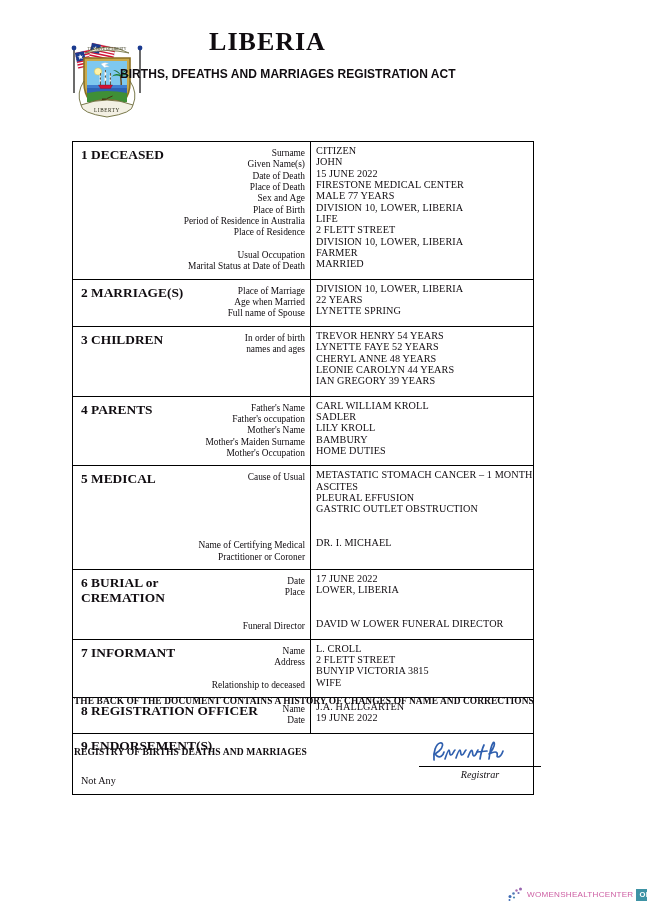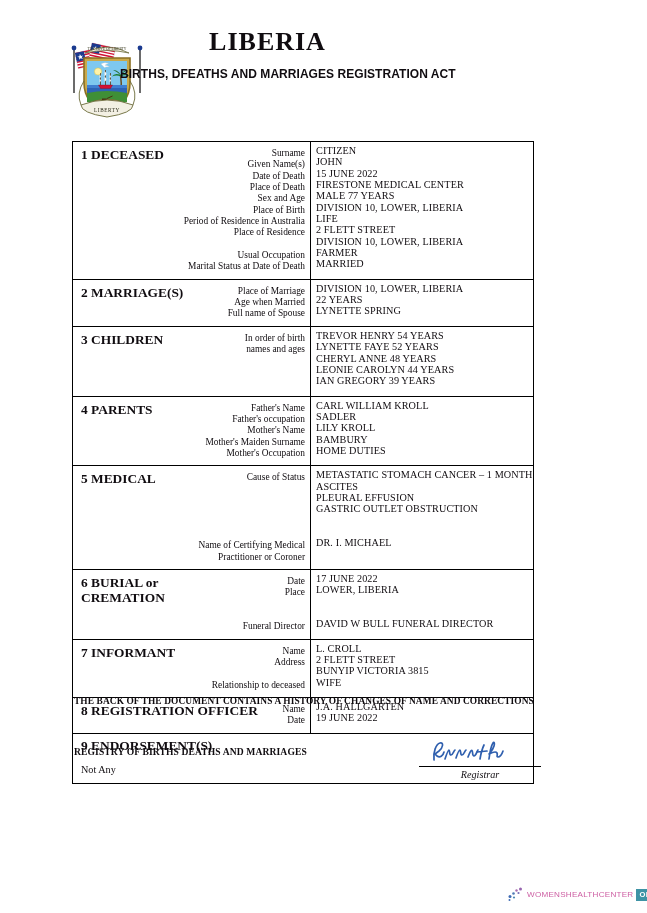--- a/index.html
+++ b/index.html
@@ -131,21 +131,21 @@
     padding: 4px 0 8px 8px;
   }
   .endorse-title {
     font-family: "Liberation Serif", serif;
     font-weight: bold;
     font-size: 13.4px;
     line-height: 1.2;
   }
   .endorse-text {
     font-size: 10.2px;
-    margin-top: 10px;
+    margin-top: 21px;
     font-family: "Liberation Serif", serif;
   }
 
   
   .footer { position: absolute; left: 74px; top: 696px; width: 500px; }
   .f-back {
     font-family: "Liberation Serif", serif;
     font-weight: bold;
     font-size: 9.4px;
     letter-spacing: 0.1px;
@@ -412,21 +412,21 @@
           <div>HOME DUTIES</div>
         </div>
       </td>
     </tr>
 
     <tr>
       <td>
         <div class="sec-wrap">
           <div class="sec-title">5 MEDICAL</div>
           <div class="labels">
-            <div>Cause of Status</div>
+            <div>Cause of Usual</div>
             <div class="blank">&nbsp;</div>
             <div class="blank">&nbsp;</div>
             <div class="blank">&nbsp;</div>
             <div class="blank">&nbsp;</div>
             <div class="blank">&nbsp;</div>
             <div>Name of Certifying Medical</div>
             <div>Practitioner or Coroner</div>
           </div>
         </div>
       </td>
@@ -457,21 +457,21 @@
             <div>Funeral Director</div>
           </div>
         </div>
       </td>
       <td>
         <div class="values">
           <div>17 JUNE 2022</div>
           <div>LOWER, LIBERIA</div>
           <div class="blank">&nbsp;</div>
           <div class="blank">&nbsp;</div>
-          <div>DAVID W BULL FUNERAL DIRECTOR</div>
+          <div>DAVID W LOWER FUNERAL DIRECTOR</div>
         </div>
       </td>
     </tr>
 
     <tr>
       <td>
         <div class="sec-wrap">
           <div class="sec-title">7 INFORMANT</div>
           <div class="labels">
             <div>Name</div>

